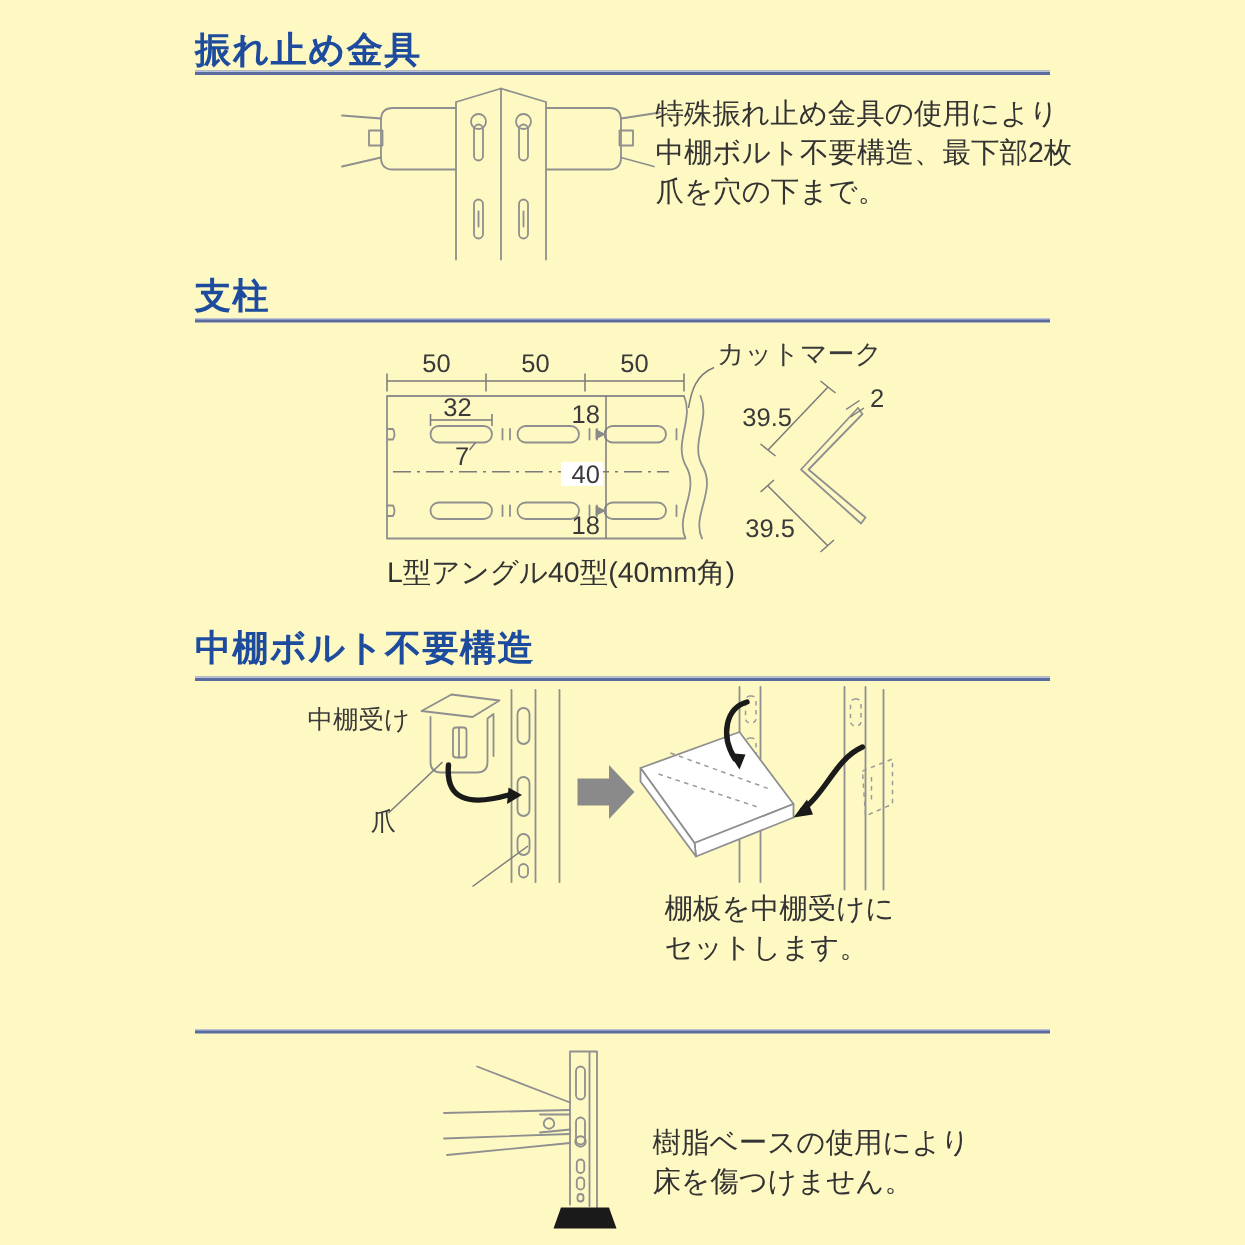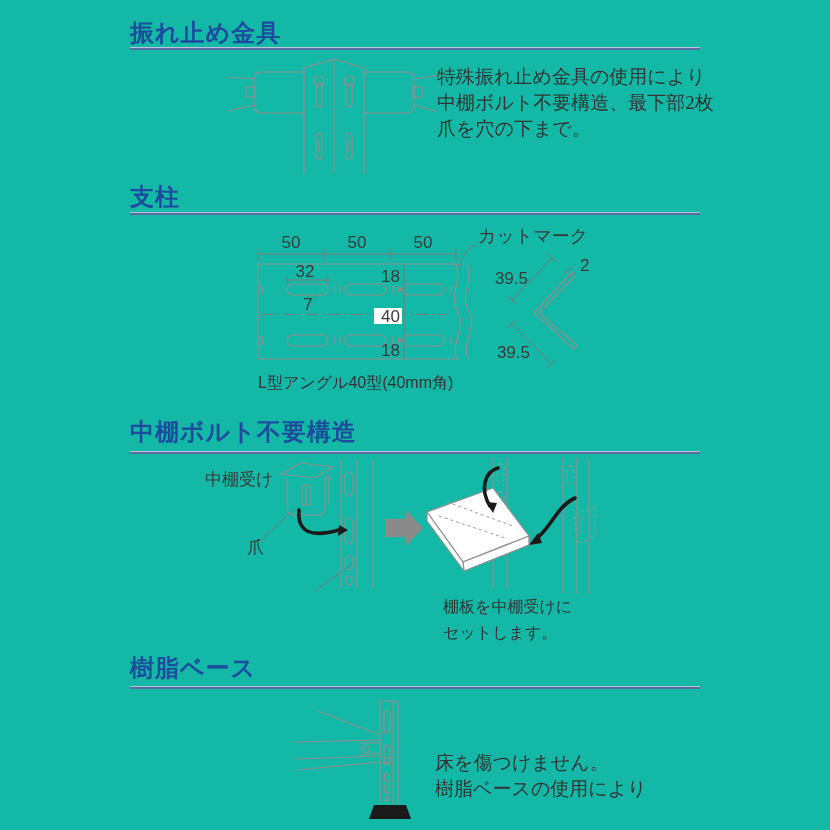--- a/index.html
+++ b/index.html
@@ -1,23 +1,23 @@
 <!DOCTYPE html>
 <html><head>
 <meta charset="utf-8">
 <style>
   html,body{margin:0;padding:0;background:#ffffff;}
-  #page{position:relative;width:830px;height:830px;background:#14b8a6;overflow:hidden;
+  #page{position:relative;width:830px;height:830px;background:#fef9c3;overflow:hidden;
         font-family:"Liberation Sans","DejaVu Sans",sans-serif;}
   .hd{position:absolute;left:130px;margin:0;font-size:24px;font-weight:bold;
       color:#1d4b9e;letter-spacing:1px;white-space:nowrap;}
   .rule{position:absolute;left:130px;width:570px;height:2px;background:#5a6ba0;
         border-top:1px solid #bcc3d8;}
-  .txt{position:absolute;font-size:19px;line-height:26px;color:#333333;white-space:nowrap;font-family:Liberation Serif, serif;}
-  .cap{position:absolute;font-size:16px;line-height:26px;color:#333333;white-space:nowrap;}
+  .txt{position:absolute;font-size:19px;line-height:26px;color:#333333;white-space:nowrap;}
+  .cap{position:absolute;font-size:19px;line-height:26px;color:#333333;white-space:nowrap;}
   svg{position:absolute;overflow:visible;}
   .ln{stroke:#8f8f8f;fill:none;stroke-width:1.2;stroke-linecap:round;stroke-linejoin:round;}
   .lnw{stroke:#8f8f8f;fill:#ffffff;stroke-width:1.2;stroke-linejoin:round;}
   .dm{stroke:#7a7a7a;fill:none;stroke-width:1;}
   .dsh{stroke:#9a9a9a;fill:none;stroke-width:1;stroke-dasharray:3 3;}
   .dt{fill:#3a3a3a;font-size:17px;font-family:"Liberation Sans","DejaVu Sans",sans-serif;}
   .dt2{fill:#3a3a3a;font-size:18px;font-family:"Liberation Sans","DejaVu Sans",sans-serif;}
   .blk{stroke:#1a1a1a;fill:none;stroke-width:3.6;stroke-linecap:round;}
   .fillb{fill:#1a1a1a;stroke:none;}
   .fillg{fill:#8a8a8a;stroke:none;}
@@ -153,38 +153,37 @@
     <path class="fillb" d="M291,44 L298,55 L302,45 Z"></path>
     <path class="blk" d="M380,40 C362,48 356,70 340,82"></path>
     <path class="fillb" d="M343,75 L334,87 L347,85 Z"></path>
   </svg>
 
   <div class="cap" style="left:443px;top:594px">
     <div>棚板を中棚受けに</div>
     <div>セットします。</div>
   </div>
 
-  <h2 class="hd" style="top:652px">樹脂ベース</h2>
   <div class="rule" style="top:686px"></div>
 
   <svg style="left:280px;top:695px" width="155" height="135" viewBox="0 0 155 135">
 
     <path class="ln" d="M100,6 L118,6 M100,6 L100,108 M113,6 L113,109 M118,6 L118,110"></path>
     <rect class="ln" x="104" y="16" width="6" height="22" rx="3"></rect>
     <rect class="ln" x="104" y="50" width="6" height="18" rx="3"></rect>
     <circle class="ln" cx="107" cy="66" r="3.5"></circle>
     <rect class="ln" x="104.5" y="78" width="5" height="9" rx="2.5"></rect>
     <rect class="ln" x="104.5" y="90" width="5" height="8" rx="2.5"></rect>
     <rect class="ln" x="105" y="101" width="4" height="5" rx="2"></rect>
 
     <path class="ln" d="M38,16 L100,40 M16,47 L100,45 M16,64 L100,61 M18,75 L100,67"></path>
     <circle class="ln" cx="86" cy="54" r="3.5"></circle>
     <path class="ln" d="M80,48 L100,48 M80,60 L100,58"></path>
 
     <polygon class="fillb" points="94,110 126,110 131,124 89,124"></polygon>
   </svg>
 
   <div class="txt" style="left:435px;top:750px">
+    <div>樹脂ベースの使用により</div>
     <div>床を傷つけません。</div>
-    <div>樹脂ベースの使用により</div>
   </div>
 
 </div>
 
 </body></html>

